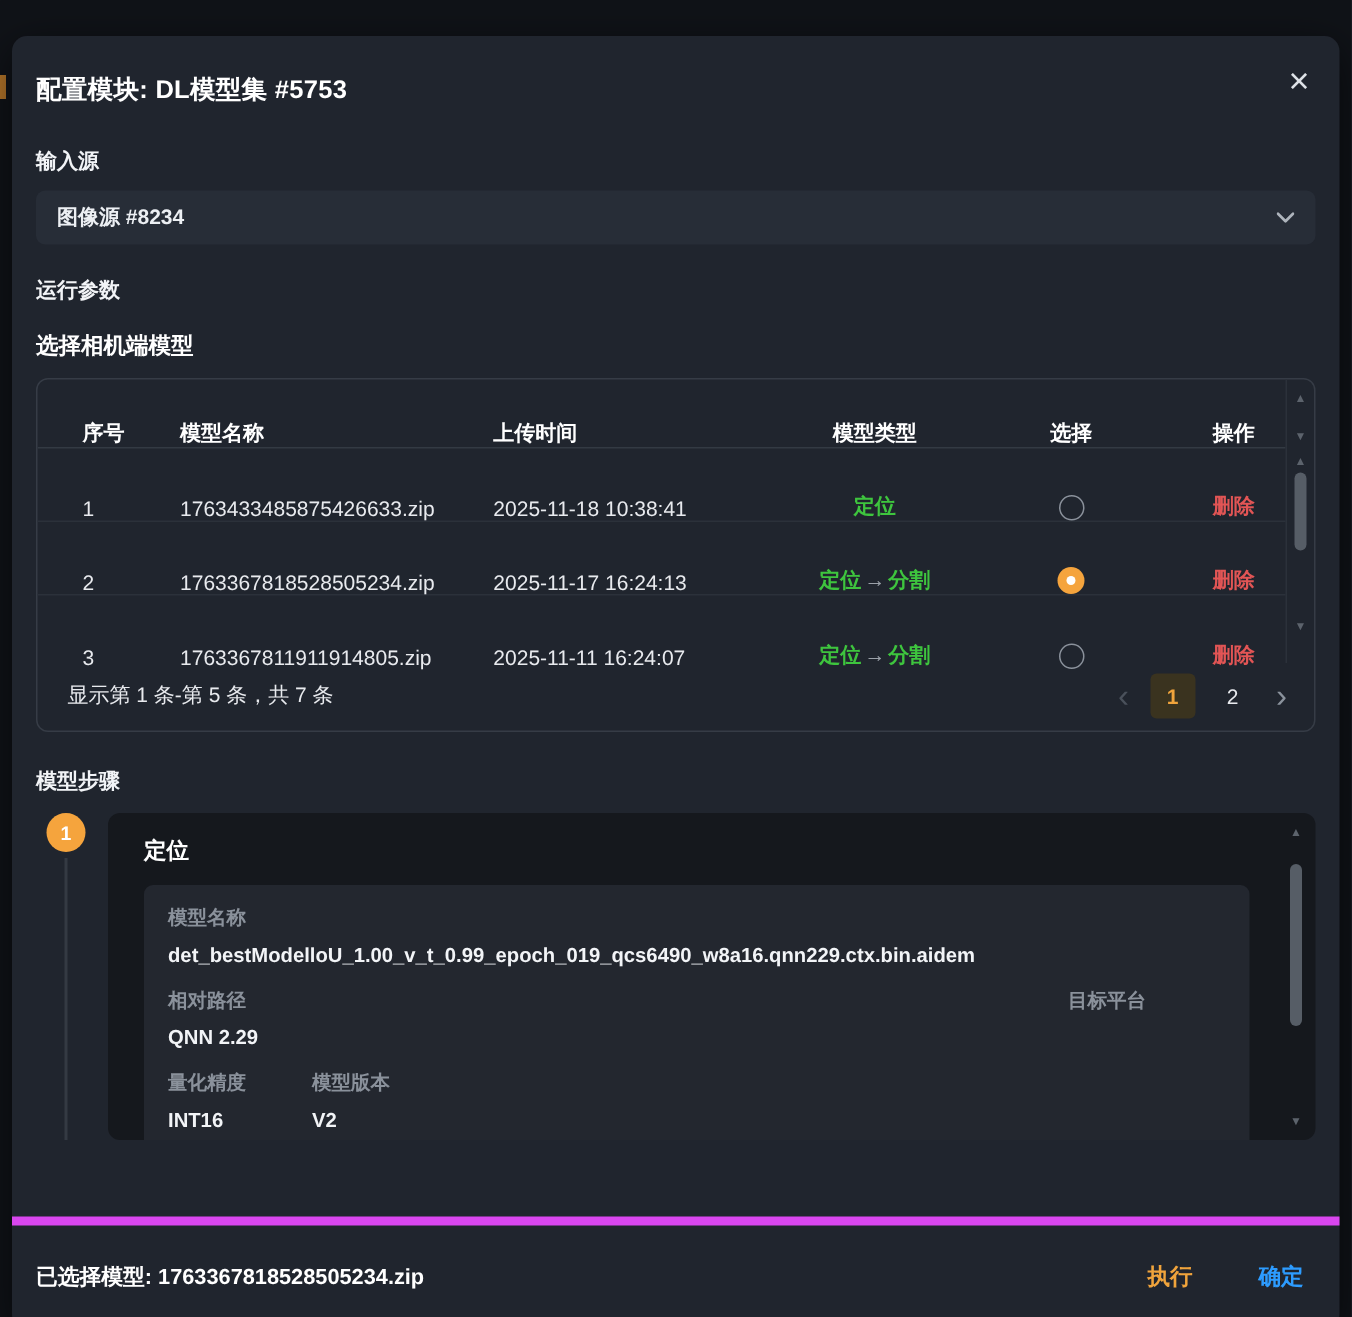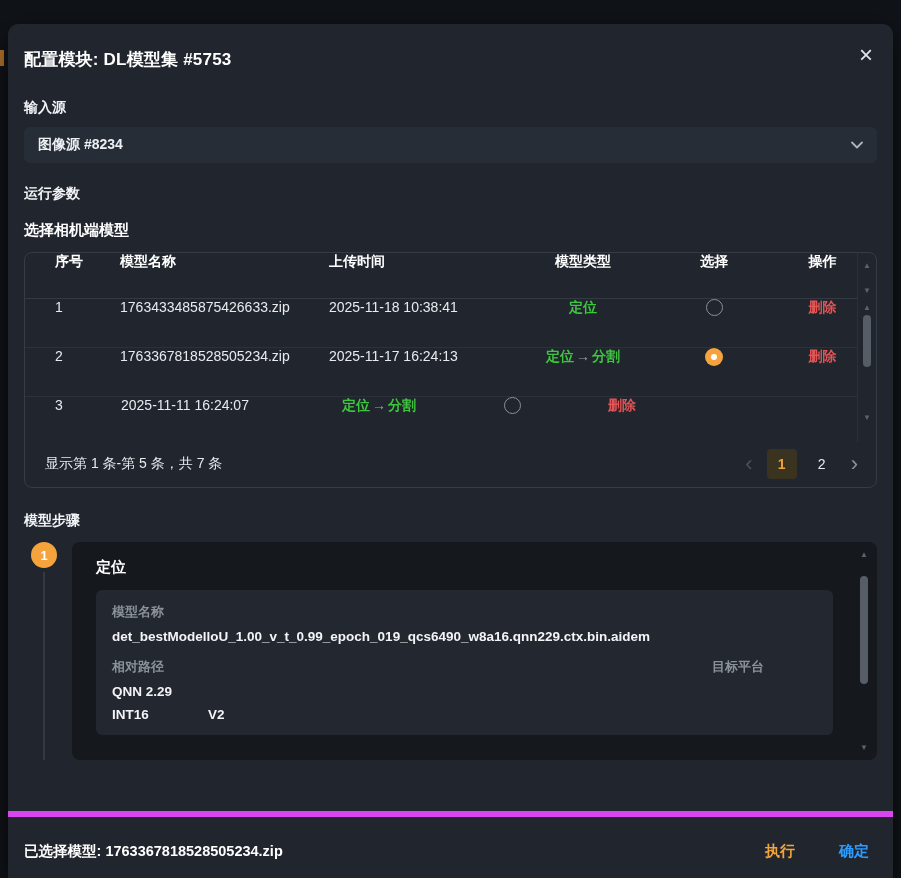--- a/index.html
+++ b/index.html
@@ -59,21 +59,21 @@
   }
 
   .section-title { margin-top:18px; font-size:15px; font-weight:bold; color:#fff; }
 
   
   .table-container {
     margin-top:12px; height:236px; border:1px solid #363c46; border-radius:8px;
     position:relative; overflow:hidden; font-size:14px;
   }
   .t-rows { margin-right:19px; }
-  .t-row { display:flex; align-items:flex-start; height:49px; border-bottom:1px solid #2b313a; }
+  .t-row { display:flex; align-items:flex-end; height:49px; border-bottom:1px solid #2b313a; }
   .t-header { height:46px; border-bottom:1px solid #333a43; font-weight:bold; color:#fff; }
   .t-row:last-child { border-bottom:none; }
   .c-idx   { width:96px; padding-left:30px; }
   .c-name  { width:212px; }
   .c-time  { width:200px; }
   .c-type  { width:116px; text-align:center; }
   .c-sel   { width:150px; display:flex; justify-content:center; }
   .c-act   { width:70px; text-align:center; }
   .type-green { color:#3ec53e; font-weight:bold; }
   .type-arrow { color:#9aa0a8; font-weight:bold; padding:0 2px; }
@@ -193,20 +193,21 @@
               <div class="c-name">1763367818528505234.zip</div>
               <div class="c-time">2025-11-17 16:24:13</div>
               <div class="c-type"><span class="type-green">定位</span><span class="type-arrow">→</span><span class="type-green">分割</span></div>
               <div class="c-sel">
                 <div class="radio selected"></div>
               </div>
               <div class="c-act"><span class="delete-link">删除</span></div>
             </div>
             <div class="t-row">
               <div class="c-idx">3</div>
+              <div class="c-name">1763367811911914805.zip</div>
               <div class="c-time">2025-11-11 16:24:07</div>
               <div class="c-type"><span class="type-green">定位</span><span class="type-arrow">→</span><span class="type-green">分割</span></div>
               <div class="c-sel">
                 <div class="radio"></div>
               </div>
               <div class="c-act"><span class="delete-link">删除</span></div>
             </div>
           </div>
       </div>
 
@@ -247,20 +248,24 @@
           <div class="kv-value">det_bestModelloU_1.00_v_t_0.99_epoch_019_qcs6490_w8a16.qnn229.ctx.bin.aidem</div>
 
           <div class="kv-row">
             <div class="kv-label grow">相对路径</div>
             <div class="kv-label kv-col-platform">目标平台</div>
           </div>
           <div class="kv-row" style="margin-top:8px;">
             <div class="kv-value kv-col-platform" style="margin-top:0;">QNN 2.29</div>
           </div>
 
+          <div class="kv-row">
+            <div class="kv-label kv-col-precision">量化精度</div>
+            <div class="kv-label">模型版本</div>
+          </div>
           <div class="kv-row" style="margin-top:8px;">
             <div class="kv-value kv-col-precision" style="margin-top:0;">INT16</div>
             <div class="kv-value" style="margin-top:0;">V2</div>
           </div>
         </div>
 
         <div class="s-rail">
           <span class="rail-arrow" style="top:0;">▲</span>
           <div class="s-thumb" style="top:26px; height:108px;"></div>
           <span class="rail-arrow" style="bottom:0;">▼</span>

